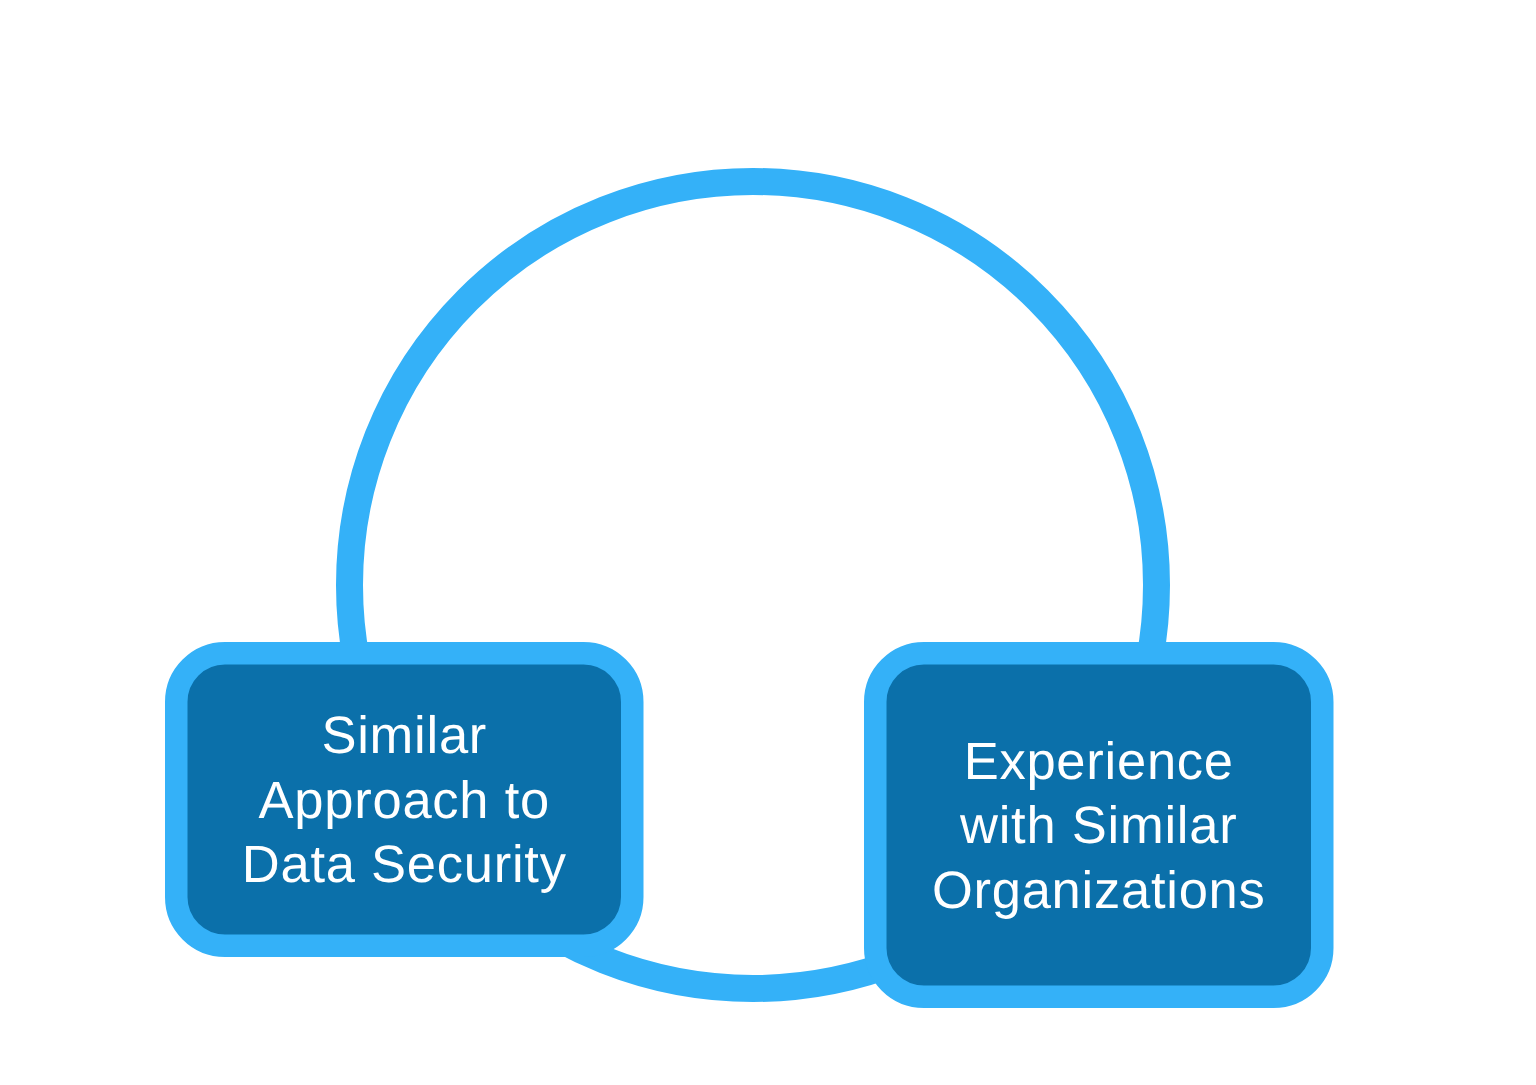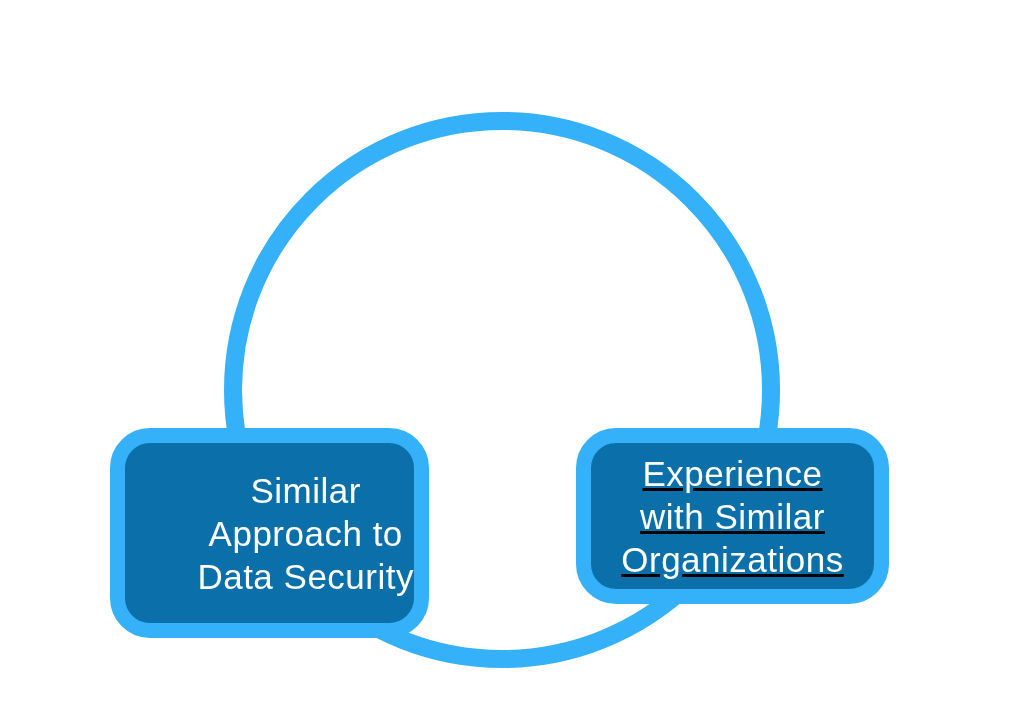--- a/index.html
+++ b/index.html
@@ -45,22 +45,22 @@
   }
   .node-label {
     color: var(--text);
     font-size: 35px;
     line-height: 43px;
     letter-spacing: 0.5px;
     white-space: pre-line;
     font-weight: 400;
   }
   .node-top   { left: 345px; top: 31px;  width: 313px; height: 205px; }
-  .node-left  { left: 110px; top: 428px; width: 319px; height: 210px; justify-content: flex-end; }
-  .node-right { left: 576px; top: 428px; width: 313px; height: 176px; text-decoration: underline; }
+  .node-left  { left: 110px; top: 428px; width: 319px; height: 210px; }
+  .node-right { left: 576px; top: 428px; width: 313px; height: 244px; }
 </style>
 </head>
 <body>
 
 <div class="canvas">
 
   <svg class="ring-svg" viewBox="0 0 1024 723" aria-hidden="true">
     <circle cx="502" cy="390" r="269"></circle>
   </svg>
 

